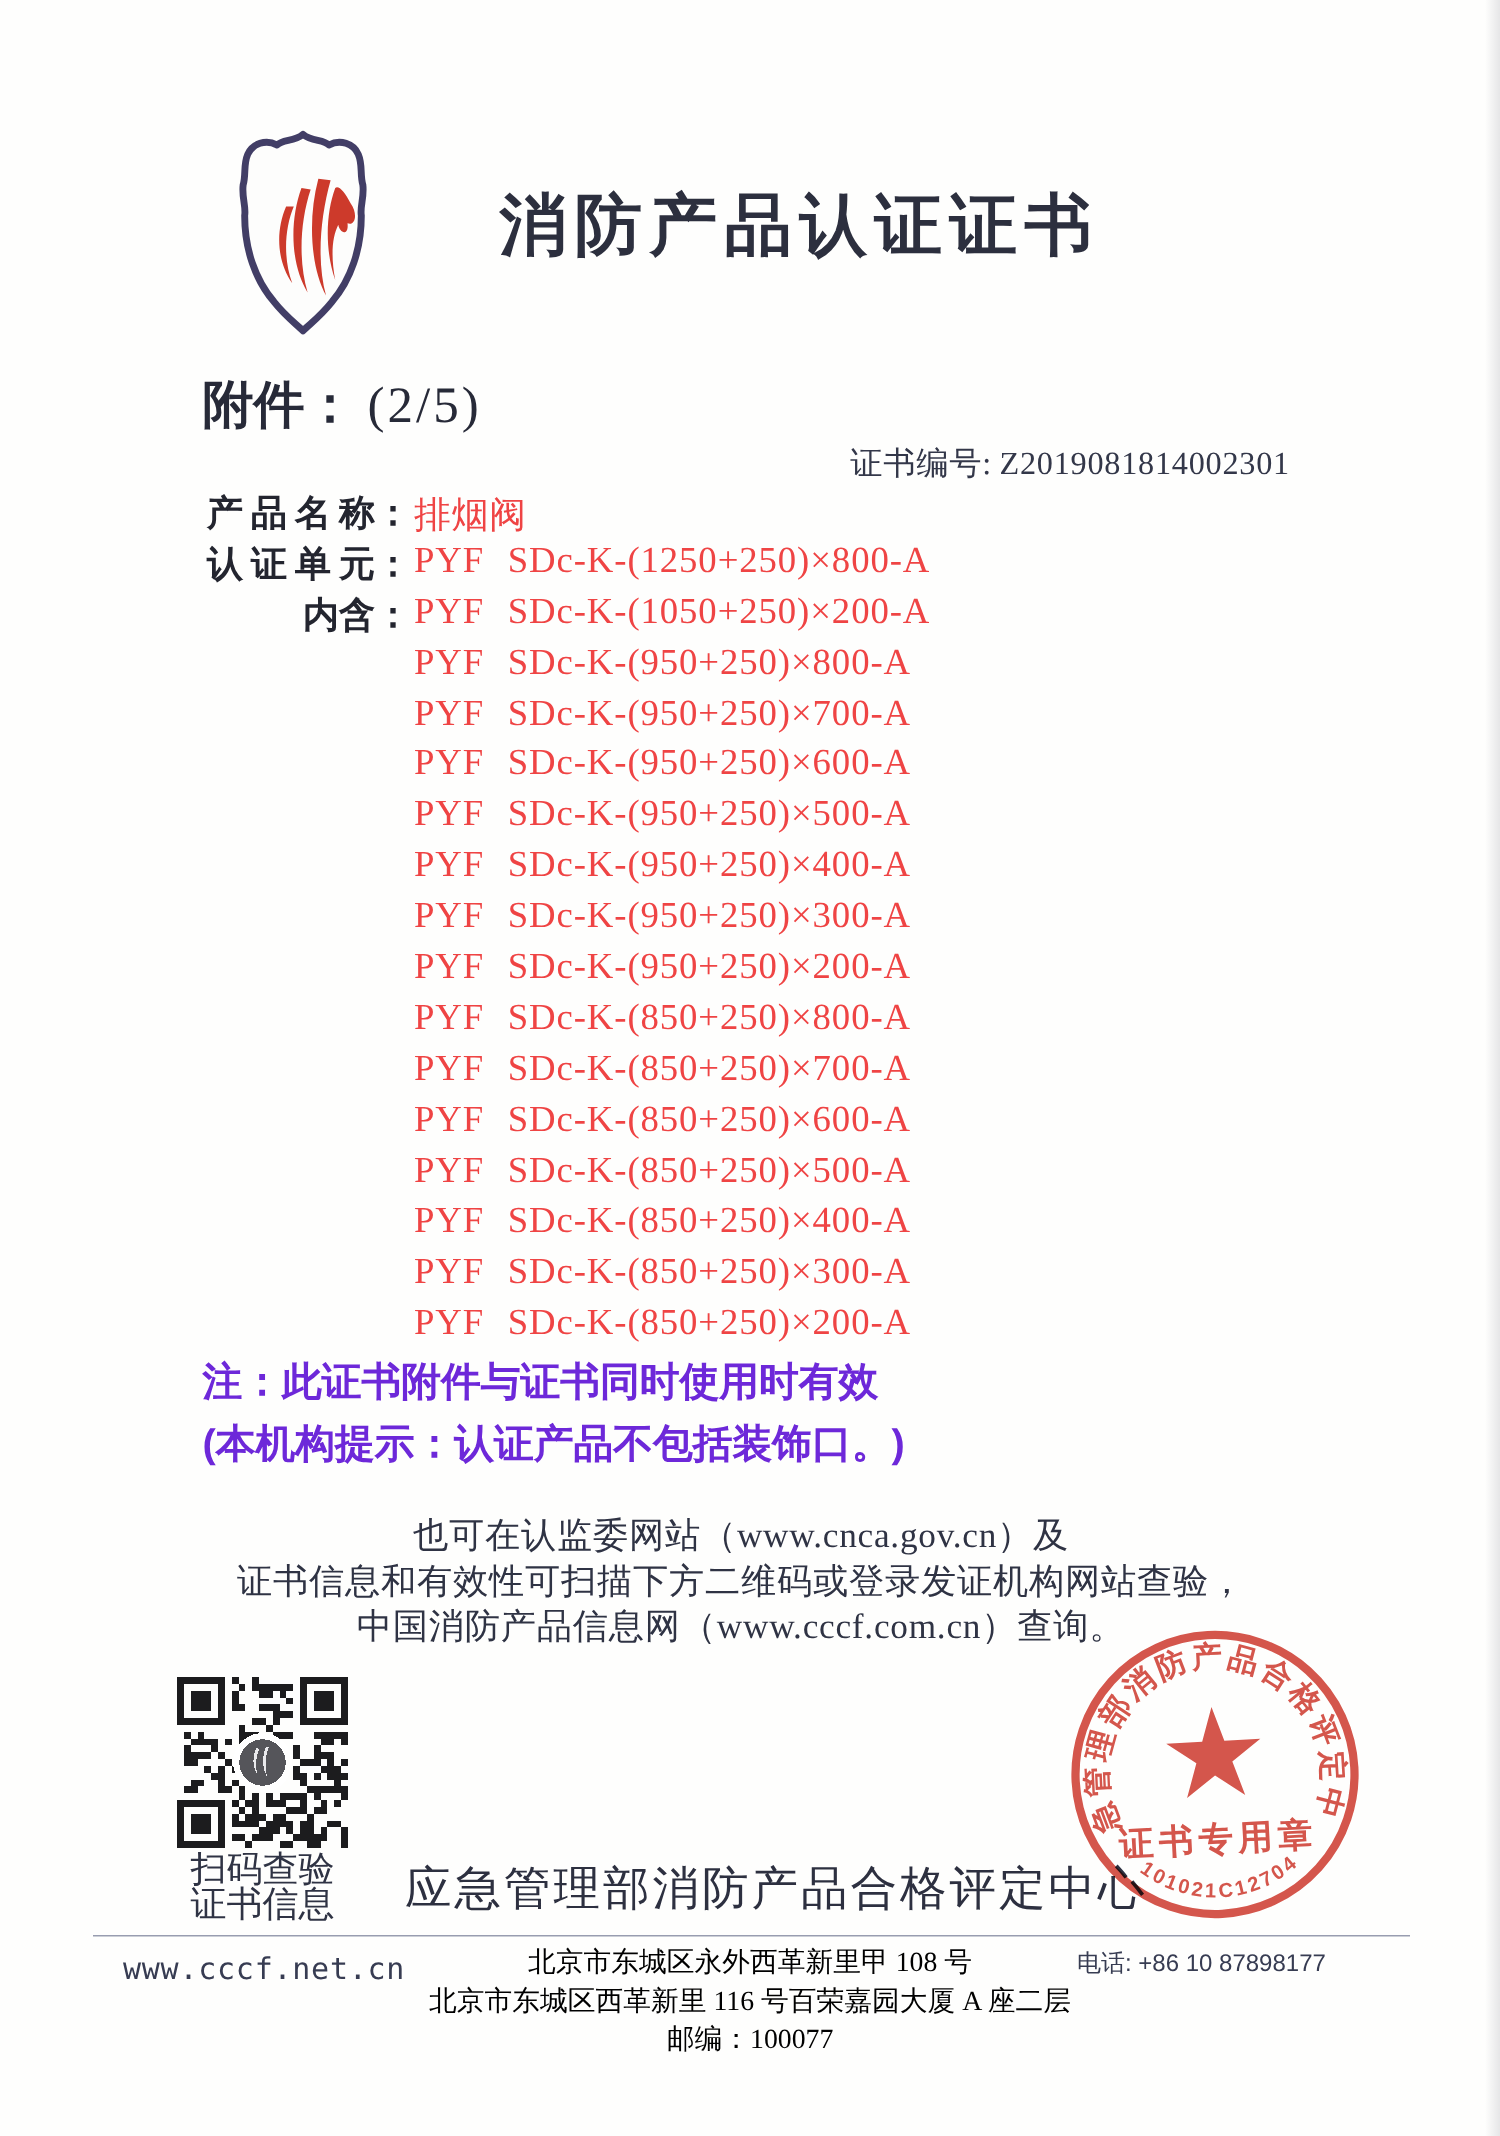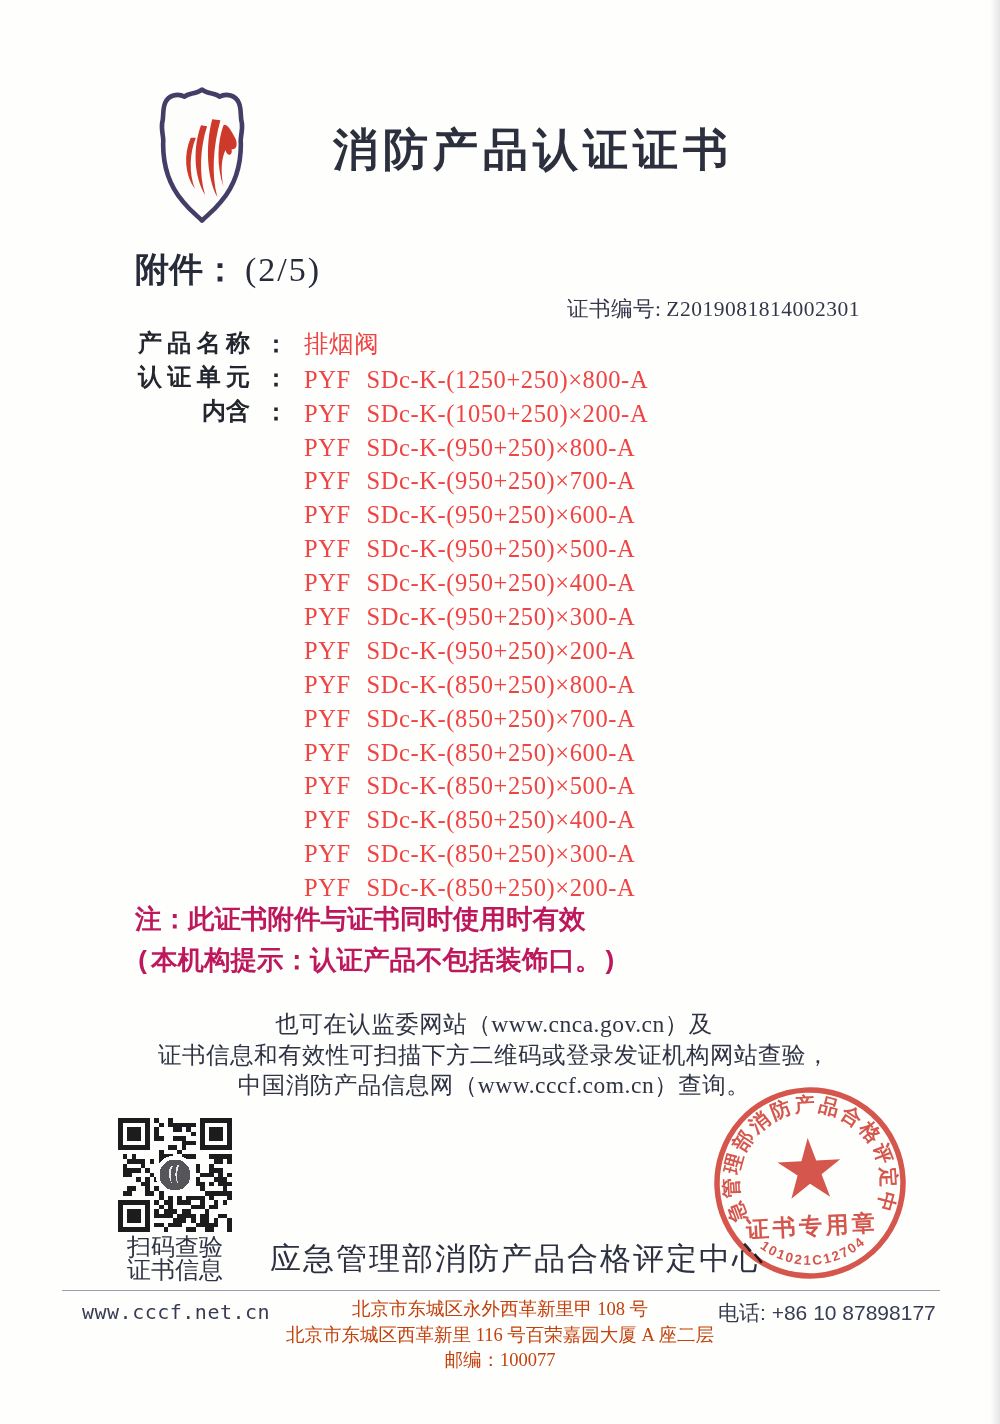--- a/index.html
+++ b/index.html
@@ -21,55 +21,55 @@
     font-family:"Liberation Serif","DejaVu Serif",serif;
   }
   
   .attachment{ position:absolute; left:135px; top:247px; font-size:34px; font-weight:600; color:#272a38;}
   .attachment .pageno{ margin-left:8px; font-weight:500; letter-spacing:2px;}
   
   .certno{ position:absolute; right:140px; top:294px; font-size:21.5px; color:#333749; letter-spacing:0.5px;}
   .certno .val{ margin-left:5px; }
   
   .fields{ position:absolute; left:138px; top:326px; }
-  .frow{ height:33.9px; display:flex; align-items:flex-end;gap:14px; }
+  .frow{ height:33.9px; display:flex; align-items:flex-start; }
   .flabel{
     display:inline-block; width:112px; font-family:"Liberation Sans","DejaVu Sans",sans-serif;
     font-weight:bold; font-size:24px; color:#23252f;
     text-align:justify; text-align-last:justify; line-height:33.9px;
   }
   .flabel.ralign{ text-align:right; text-align-last:right; }
   .fcolon{ display:inline-block; width:26px; font-family:"Liberation Sans",sans-serif; font-weight:bold; font-size:24px; color:#23252f;}
   .fval{
     font-size:24.5px; color:#ef4444; letter-spacing:0.6px; word-spacing:9px;
     font-family:"Liberation Serif","DejaVu Serif",serif; white-space:pre;
   }
   
-  .notes{ position:absolute; left:135px; top:901px; font-family:Liberation Mono, monospace;
-    font-weight:bold; font-size:26.5px; color:#be185d; line-height:41px; }
+  .notes{ position:absolute; left:135px; top:901px; font-family:Liberation Sans, sans-serif;
+    font-weight:bold; font-size:26.5px; color:#6d28d9; line-height:41px; }
   
   .verify{ position:absolute; left:94px; top:1009px; width:800px; text-align:center;
     font-size:23.5px; color:#2f3344; line-height:30.5px; letter-spacing:0.5px;}
   
   .qrwrap{ position:absolute; left:118px; top:1118px; width:114px; height:114px;}
   .qrcaption{ position:absolute; left:110px; top:1236px; width:130px; text-align:center;
     font-size:24px; line-height:23px; color:#2f3344;}
   
   .issuer{ position:absolute; left:270px; top:1238px; font-size:31px; letter-spacing:2px;
     color:#2d3040; font-weight:500;}
   
   .stamp{ position:absolute; left:710px; top:1083px; width:200px; height:200px;
     mix-blend-mode:multiply; opacity:0.92; transform:rotate(-3deg);}
   
   .divider{ position:absolute; left:62px; top:1290px; width:878px; border-top:1.5px solid #989db0;}
   .website{ position:absolute; left:82px; top:1300px; font-family:"DejaVu Sans Mono","Liberation Mono",monospace;
     font-size:20px; color:#373c52; letter-spacing:0.5px;}
   .address{ position:absolute; left:250px; top:1297px; width:500px; text-align:center;
-    font-size:18.5px; line-height:25.5px; color:#c2410c;}
-  .phone{ position:absolute; left:718px; top:1299px; font-size:21px; color:#373c52;
+    font-size:18.5px; line-height:25.5px; color:#000000;}
+  .phone{ position:absolute; left:718px; top:1299px; font-size:16px; color:#373c52;
     font-family:"Liberation Sans","DejaVu Sans",sans-serif;}
 </style>
 </head>
 <body>
 
 <div class="page">
   <div class="scan-edge"></div>
 
   <svg class="logo" viewBox="0 0 86 136">
     <path d="M43,5 C37,10 30,8 26,12 C19,8 10,11 7,18 C4,25 6,31 4,38 C3,46 6,52 5,58

